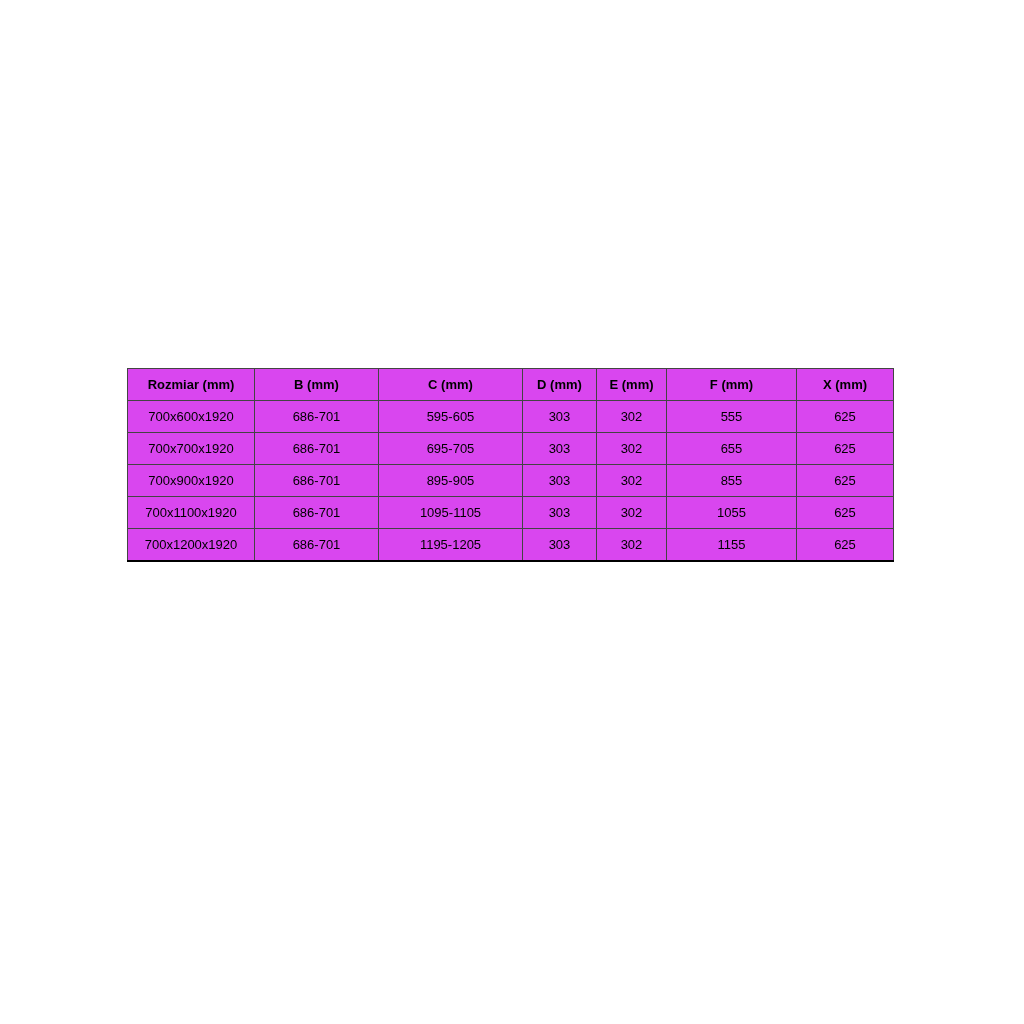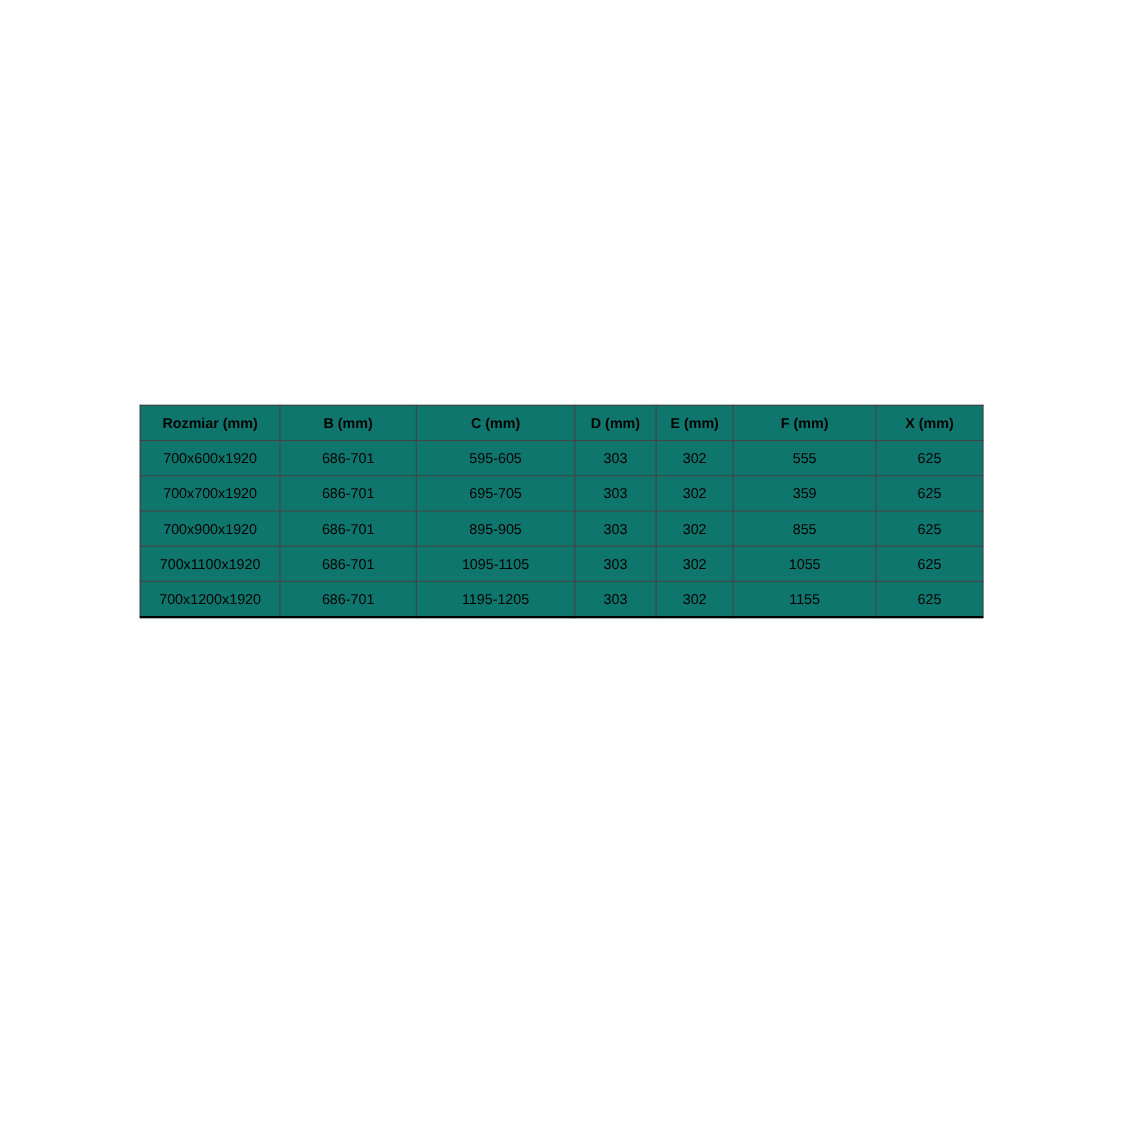--- a/index.html
+++ b/index.html
@@ -13,21 +13,21 @@
   }
   .spec-table-wrap {
     position: absolute;
     left: 127px;
     top: 368px;
   }
   table.spec-table {
     border-collapse: collapse;
     table-layout: fixed;
     width: 766px;
-    background: #0f766e;
+    background: #d946ef;
     border: 1px solid #444444;
     border-bottom: 2px solid #000000;
   }
   table.spec-table th,
   table.spec-table td {
     border: 1px solid #444444;
     height: 31px;
     padding: 0 4px;
     text-align: center;
     vertical-align: middle;
@@ -82,21 +82,21 @@
         <td>302</td>
         <td>555</td>
         <td>625</td>
       </tr>
       <tr>
         <td>700x700x1920</td>
         <td>686-701</td>
         <td>695-705</td>
         <td>303</td>
         <td>302</td>
-        <td>359</td>
+        <td>655</td>
         <td>625</td>
       </tr>
       <tr>
         <td>700x900x1920</td>
         <td>686-701</td>
         <td>895-905</td>
         <td>303</td>
         <td>302</td>
         <td>855</td>
         <td>625</td>

